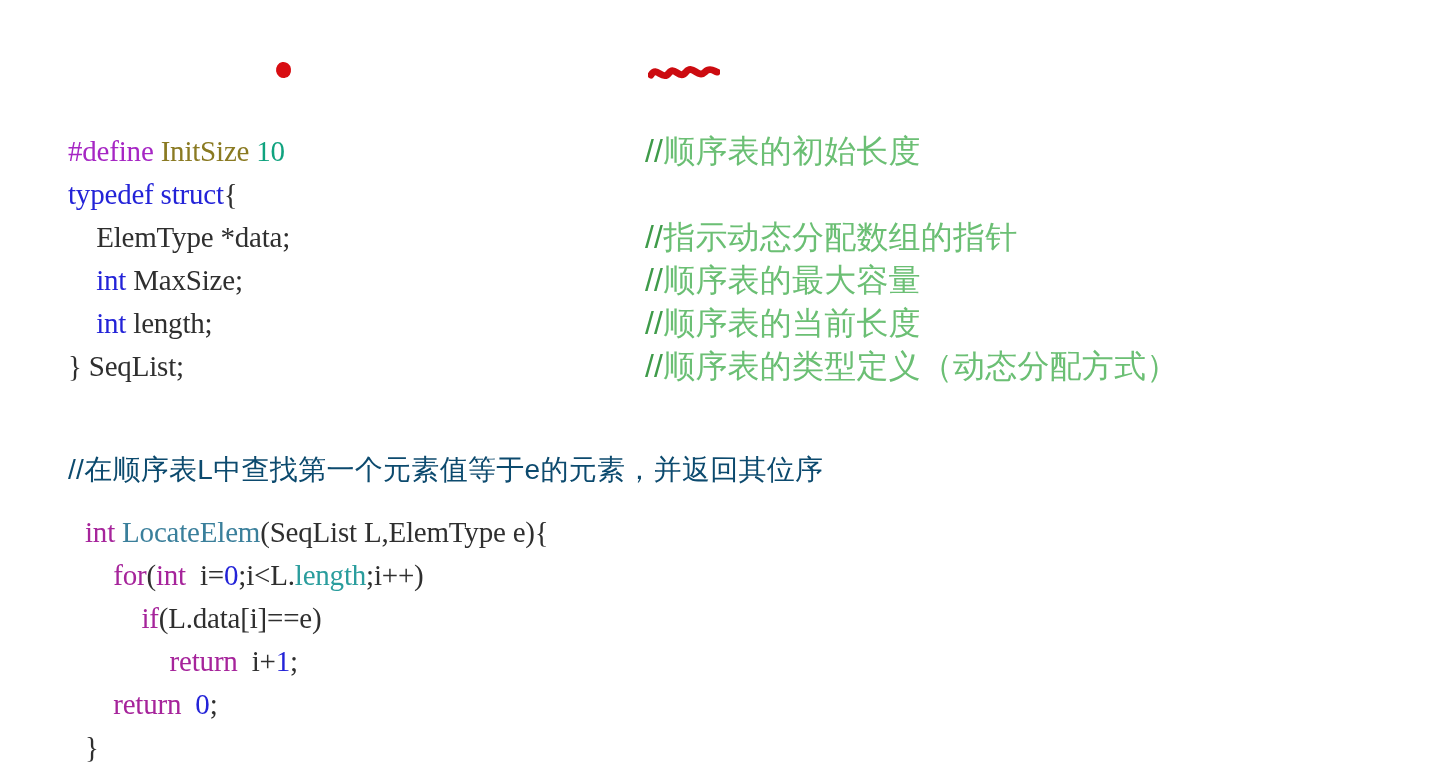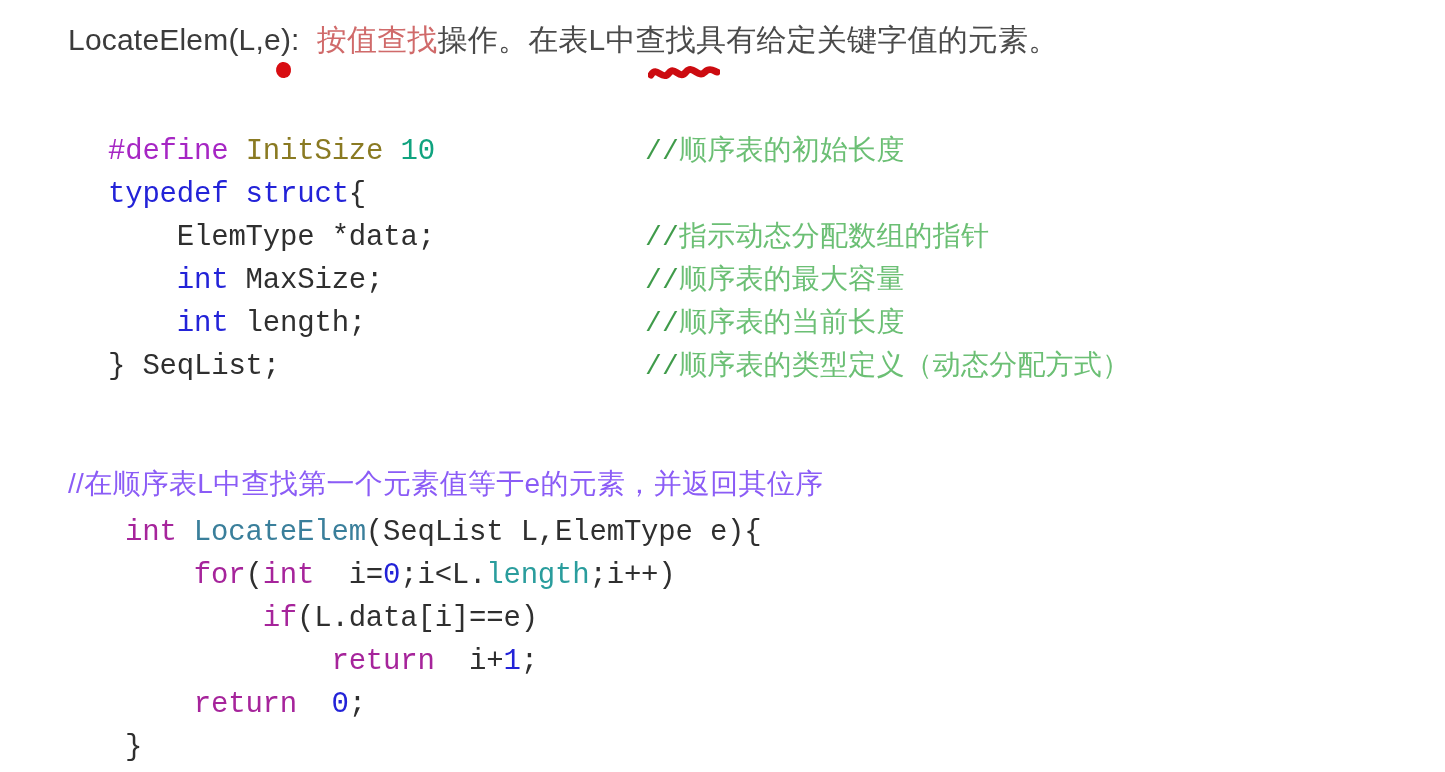--- a/index.html
+++ b/index.html
@@ -59,65 +59,61 @@
     position: absolute;
     left: 648px;
     top: 62px;
     width: 72px;
     height: 22px;
   }
 
   
   .code {
     position: absolute;
-    font-family: Liberation Mono, monospace;
+    font-family: Liberation Serif, serif;
     font-size: 29px;
     line-height: 43px;
     white-space: pre;
     color: #2f2f2f;
     letter-spacing: -0.2px;
-    margin-left: 40px;
   }
   .block1 { left: 68px; top: 130px; }
   .block2 { left: 85px; top: 468px; }
 
   .comments {
     position: absolute;
-    font-family: Liberation Mono, monospace;
-    font-size: 28px;
+    font-family: Liberation Sans, sans-serif;
+    font-size: 32px;
     line-height: 43px;
     white-space: pre;
     letter-spacing: 0.2px;
   }
   .cblock1 { left: 645px; top: 130px; }
   .cblock2 { left: 645px; top: 639px; }
 
   .cm-line { height: 43px; }
   .gcomment { color: #3f9b4a; }
   .gcomment-dim { color: #6bbf74; }
   .graycomment {
     position: absolute;
     left: 68px;
-    top: 462px;
+    top: 448px;
     font-family: "Liberation Sans", "DejaVu Sans", sans-serif;
     font-size: 28px;
     line-height: 43px;
     white-space: pre;
-    color: #8b5cf6;
+    color: #0c4a6e;
     letter-spacing: 0.3px;
   }
 </style>
 </head>
 <body>
 
 <div class="slide">
 
-  <div class="heading">
-    <span class="sig">LocateElem(L,e):</span><span>&nbsp;&nbsp;</span><span class="red-term">按值查找</span><span class="cn">操作。在表L中查找具有给定关键字值的元素。</span>
-  </div>
 
   <div class="ink-dot"></div>
   <div class="ink-squiggle">
     <svg width="72" height="22" viewBox="0 0 72 22">
       <path d="M3,13 C9,3 14,20 21,11 C27,3 31,19 38,10 C45,2 50,17 57,10 C62,5 66,9 69,10" fill="none" stroke="#cc0b10" stroke-width="7" stroke-linecap="round" stroke-linejoin="round"></path>
     </svg>
   </div>
 
   <div class="code block1" id="struct-code"><div style="height: 43px;"><span style="color: rgb(166, 38, 196);">#define</span><span style="color: rgb(47, 47, 47);"> </span><span style="color: rgb(138, 122, 34);">InitSize</span><span style="color: rgb(47, 47, 47);"> </span><span style="color: rgb(16, 163, 127);">10</span></div><div style="height: 43px;"><span style="color: rgb(35, 35, 216);">typedef struct</span><span style="color: rgb(47, 47, 47);">{</span></div><div style="height: 43px;"><span style="color: rgb(47, 47, 47);">    ElemType *data;</span></div><div style="height: 43px;"><span style="color: rgb(47, 47, 47);">    </span><span style="color: rgb(35, 35, 216);">int</span><span style="color: rgb(47, 47, 47);"> MaxSize;</span></div><div style="height: 43px;"><span style="color: rgb(47, 47, 47);">    </span><span style="color: rgb(35, 35, 216);">int</span><span style="color: rgb(47, 47, 47);"> length;</span></div><div style="height: 43px;"><span style="color: rgb(47, 47, 47);">} SeqList;</span></div></div>
 

